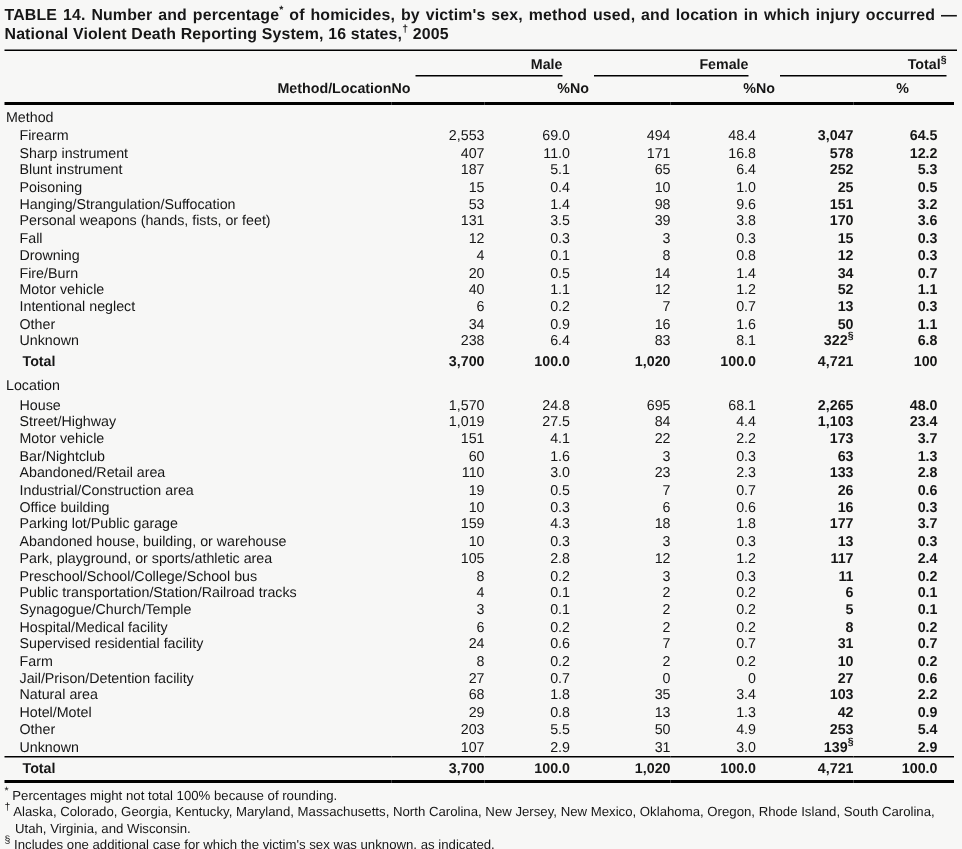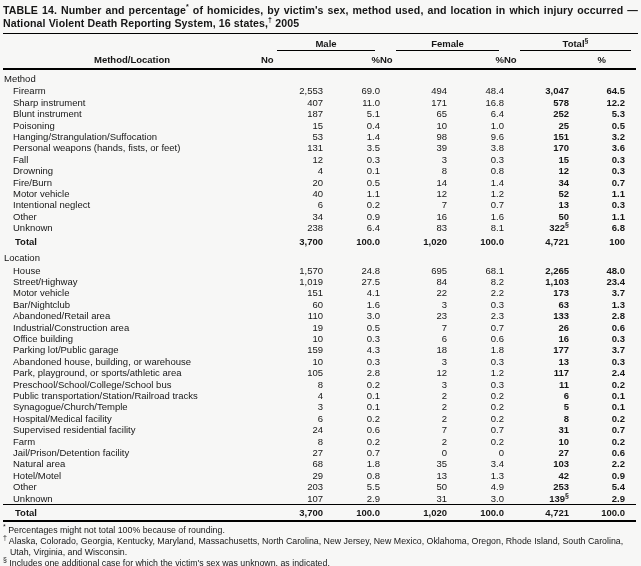--- a/index.html
+++ b/index.html
@@ -20,23 +20,23 @@
 
   
   table{border-collapse:collapse;table-layout:fixed;width:633px;}
   col.c-label{width:258px;}
   col.c-no1{width:62px;}  col.c-pct1{width:57px;}
   col.c-no2{width:67px;}  col.c-pct2{width:57px;}
   col.c-no3{width:65px;}  col.c-pct3{width:67px;}
 
   th{font-weight:bold;font-size:9.5px;padding:0;line-height:11px;vertical-align:bottom;}
   thead tr.grp-row th{padding-top:3px;}
-  .grp{border-bottom:1px solid #000;margin:0 5px 0 16px;padding-bottom:1px;text-align:center;}
+  .grp{border-bottom:1px solid #000;margin:0 5px 0 16px;padding-bottom:1px;text-align:right;}
   thead tr.sub-row th{border-bottom:2.5px solid #000;padding:3px 0 3px 0;}
-  th.row-header{text-align:center;padding-left:1px;}
+  th.row-header{text-align:right;padding-left:1px;}
   th.h-no{text-align:left;padding-right:7px;}
   th.h-pct{text-align:right;padding-right:20px;}
   th.h-pct.hc6{padding-right:30px;}
 
   td{font-size:9.5px;line-height:11.4px;padding:0;vertical-align:bottom;}
   td.section-label{font-weight:normal;padding:3px 0 1px 1px;}
   td.row-label{padding-left:10px;}
   td.num{text-align:right;font-variant-numeric:tabular-nums;}
   td.c6{padding-right:11px;margin-top:42px;}
   td.tot-col{font-weight:bold;}
@@ -234,21 +234,21 @@
           <td class="num c3">695</td>
           <td class="num c4">68.1</td>
           <td class="num c5 tot-col">2,265</td>
           <td class="num c6 tot-col">48.0</td>
         </tr>
         <tr class="data-row">
           <td class="row-label">Street/Highway</td>
           <td class="num c1">1,019</td>
           <td class="num c2">27.5</td>
           <td class="num c3">84</td>
-          <td class="num c4">8.2</td>
+          <td class="num c4">4.4</td>
           <td class="num c5 tot-col">1,103</td>
           <td class="num c6 tot-col">23.4</td>
         </tr>
         <tr class="data-row">
           <td class="row-label">Motor vehicle</td>
           <td class="num c1">151</td>
           <td class="num c2">4.1</td>
           <td class="num c3">22</td>
           <td class="num c4">2.2</td>
           <td class="num c5 tot-col">173</td>

